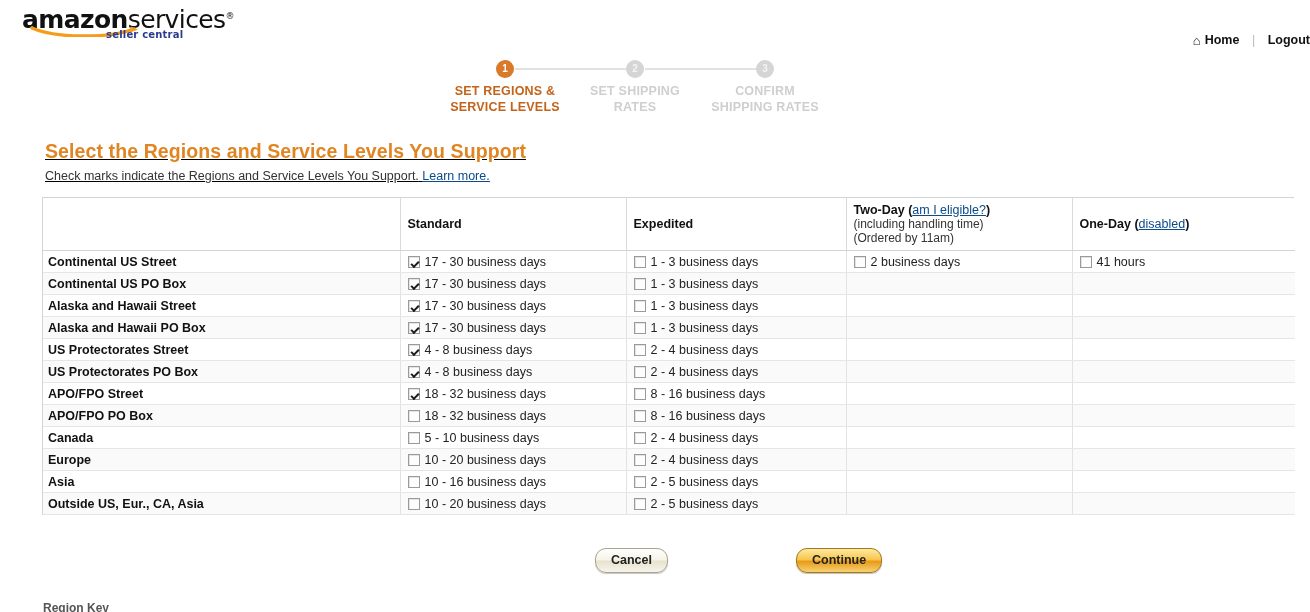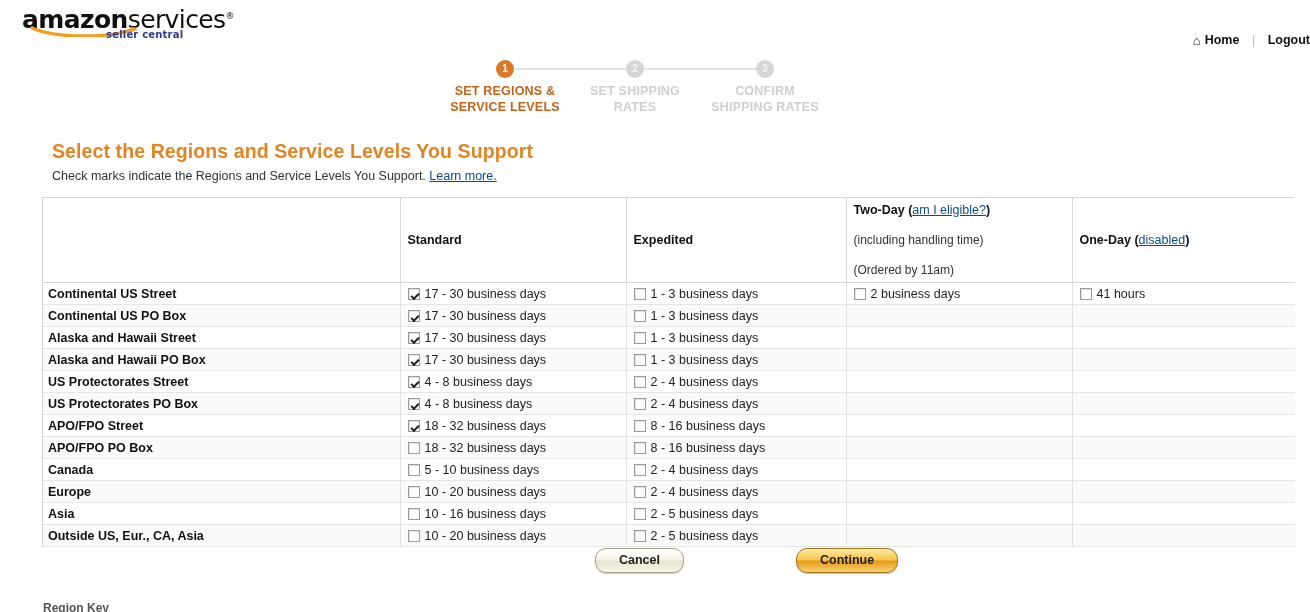--- a/index.html
+++ b/index.html
@@ -77,21 +77,21 @@
   .step.active .caption { color: #c4631a; text-align: center; }
   .step.inactive .caption { color: #cfcfcf; }
   .step.s1 { left: 20px; }
   .step.s1 .caption { left: -85px; width: 170px; }
   .step.s2 { left: 150px; }
   .step.s2 .caption { left: -80px; width: 160px; }
   .step.s3 { left: 280px; }
   .step.s3 .caption { left: -85px; width: 170px; }
 
   
-  .title-block { position: absolute; left: 52px; top: 140px; }
+  .title-block { position: absolute; left: 45px; top: 140px; text-decoration: underline; }
   .page-title {
     font-size: 19.5px; font-weight: bold; color: #e08521;
     margin: 0; letter-spacing: 0.1px;
   }
   .page-sub {
     font-size: 12.5px; color: #333; margin-top: 6px;
   }
   .page-sub a { color: #0b4a8b; text-decoration: underline; }
 
   
@@ -114,21 +114,21 @@
     background: #ffffff; border-right: 1px solid #d9d9d9;
     border-bottom: 1px solid #d4d4d4;
     text-align: left; vertical-align: middle;
     font-size: 12.5px; font-weight: bold; color: #111;
     padding: 5px 0 5px 7px; height: 46px;
   }
   table.grid th.col0 { border-right: 1px solid #d9d9d9; }
   table.grid th:last-child { border-right: none; }
   table.grid th .sm {
     display: block; font-weight: normal; font-size: 12px;
-    color: #333; line-height: 14px; margin-top: 16px;
+    color: #333; line-height: 14px;
   }
   table.grid th a { color: #0b4a8b; text-decoration: underline; font-weight: normal; }
   table.grid td {
     border-right: 1px solid #e2e2e2;
     border-bottom: 1px solid #e6e6e6;
     font-size: 12.5px; color: #222;
     padding: 3px 0 3px 7px; height: 22px; vertical-align: middle;
   }
   table.grid td:last-child { border-right: none; }
   table.grid td.region {
@@ -153,21 +153,21 @@
   .cell-txt { display: inline-block; }
 
   
   .btn-row {
     position: absolute; top: 548px; left: 0; width: 1310px; height: 30px;
   }
   .btn {
     position: absolute; display: inline-block;
     font-size: 12.5px; font-weight: bold; color: #222;
     border: 1px solid #a9a28c; border-radius: 11px;
-    padding: 4px 23px 5px; cursor: pointer;
+    padding: 4px 15px 5px; cursor: pointer;
     text-align: left; line-height: 14px;
   }
   .btn-cancel {
     left: 595px;
     background: linear-gradient(to bottom, #ffffff 0%, #f6f3e6 48%, #e7e2cc 52%, #f7f5ec 100%);
     box-shadow: 0 1px 1px rgba(0,0,0,0.22);
   }
   .btn-continue {
     left: 796px;
     background: linear-gradient(to bottom, #fde79a 0%, #f9c council 0%, #f8c24a 48%, #eda01c 52%, #f7cf63 100%);

